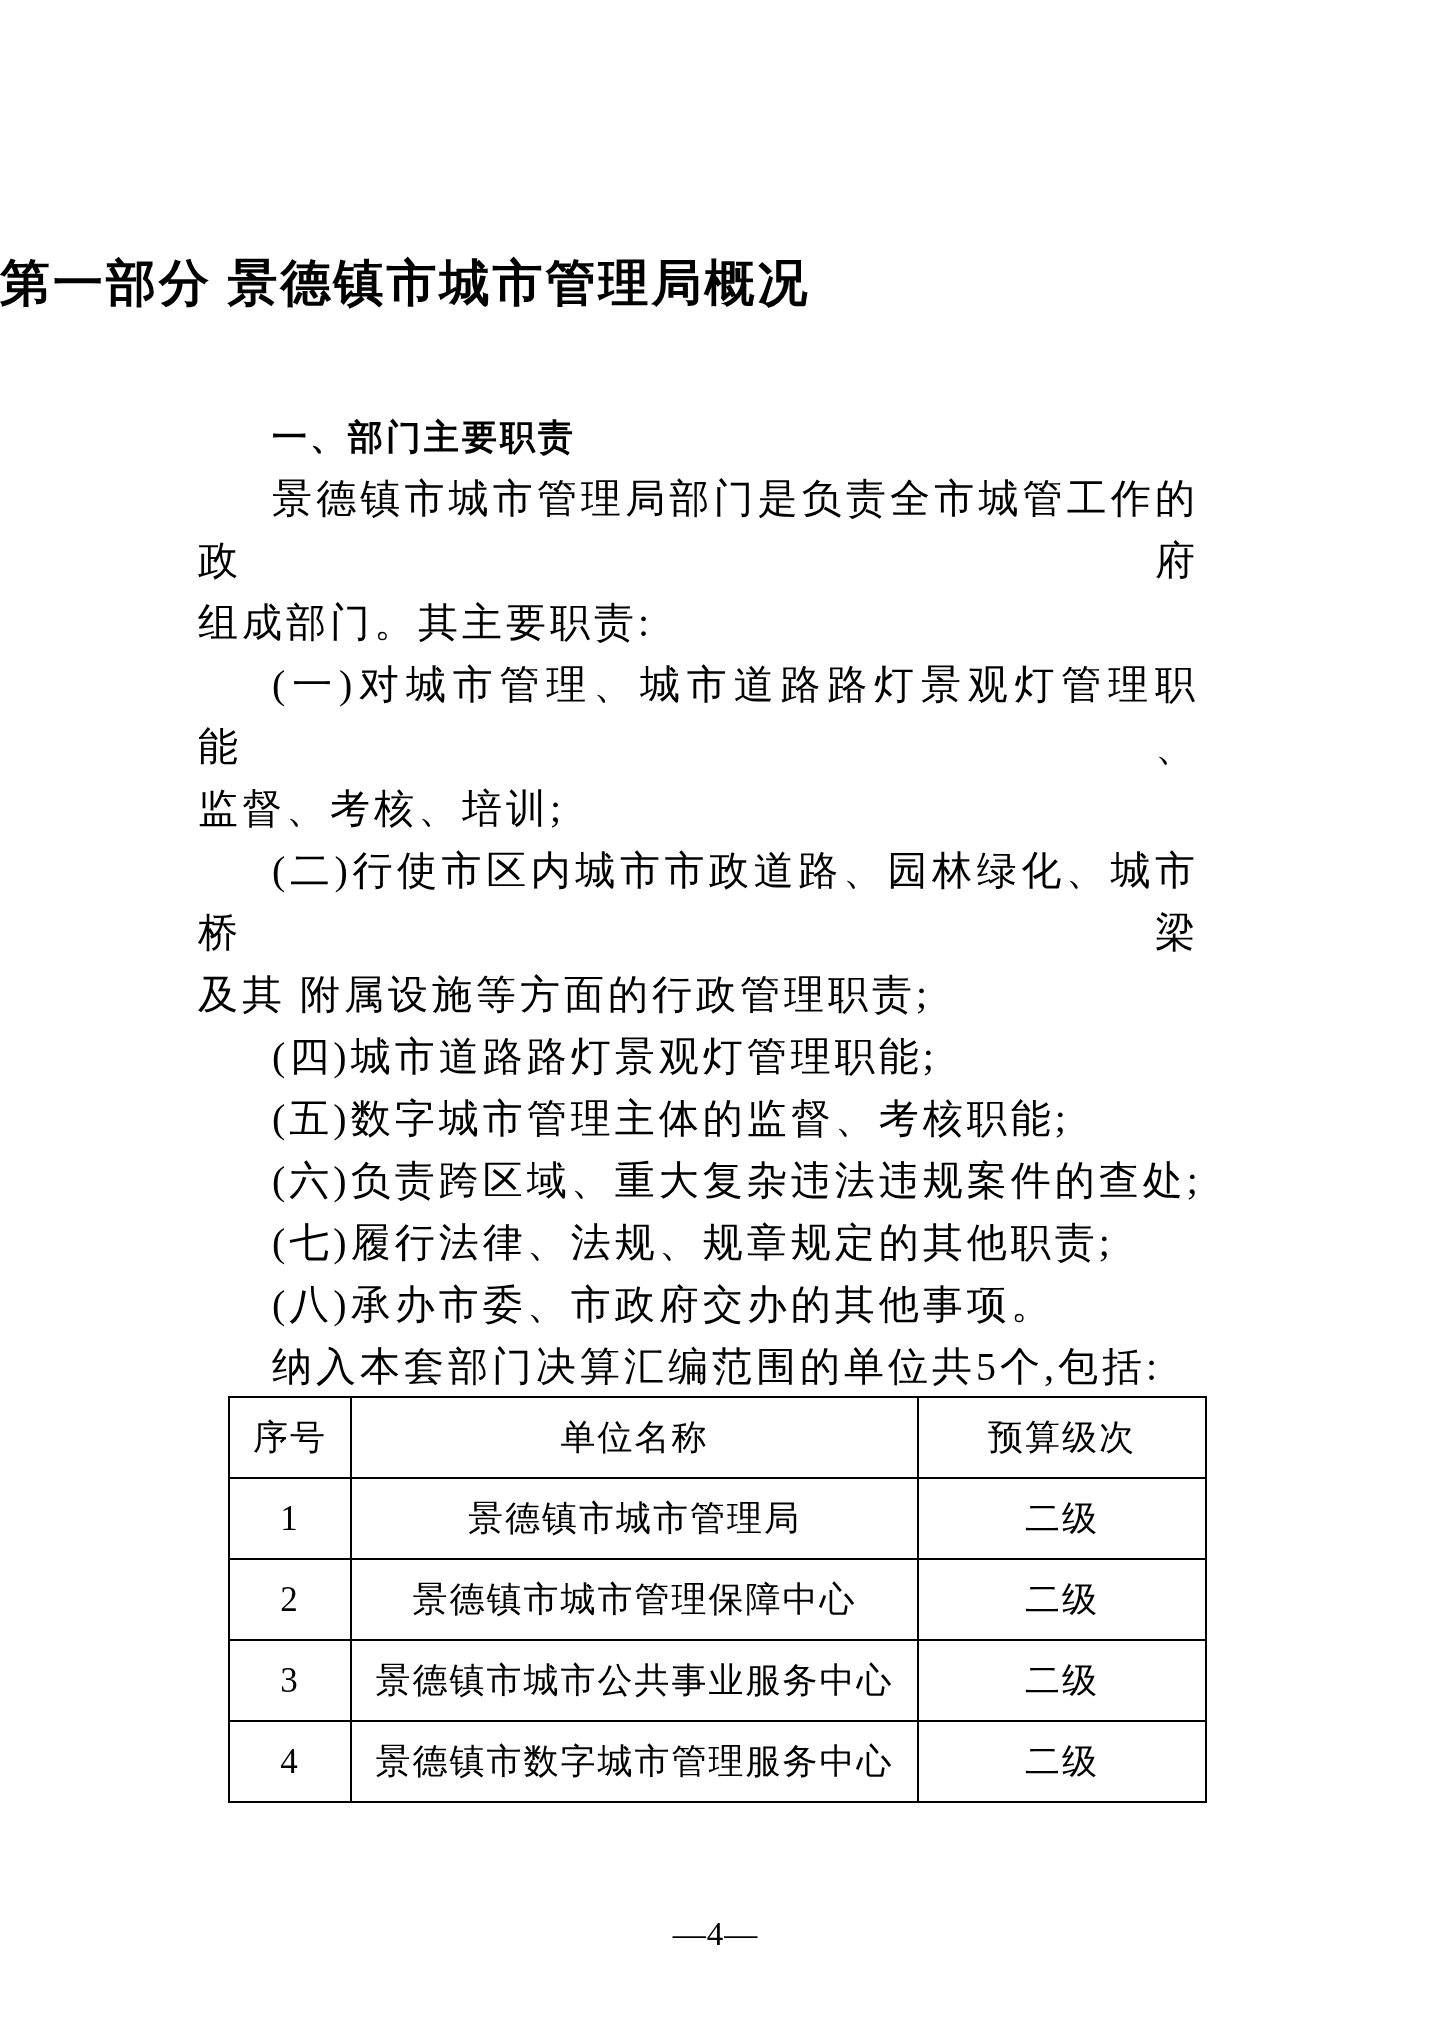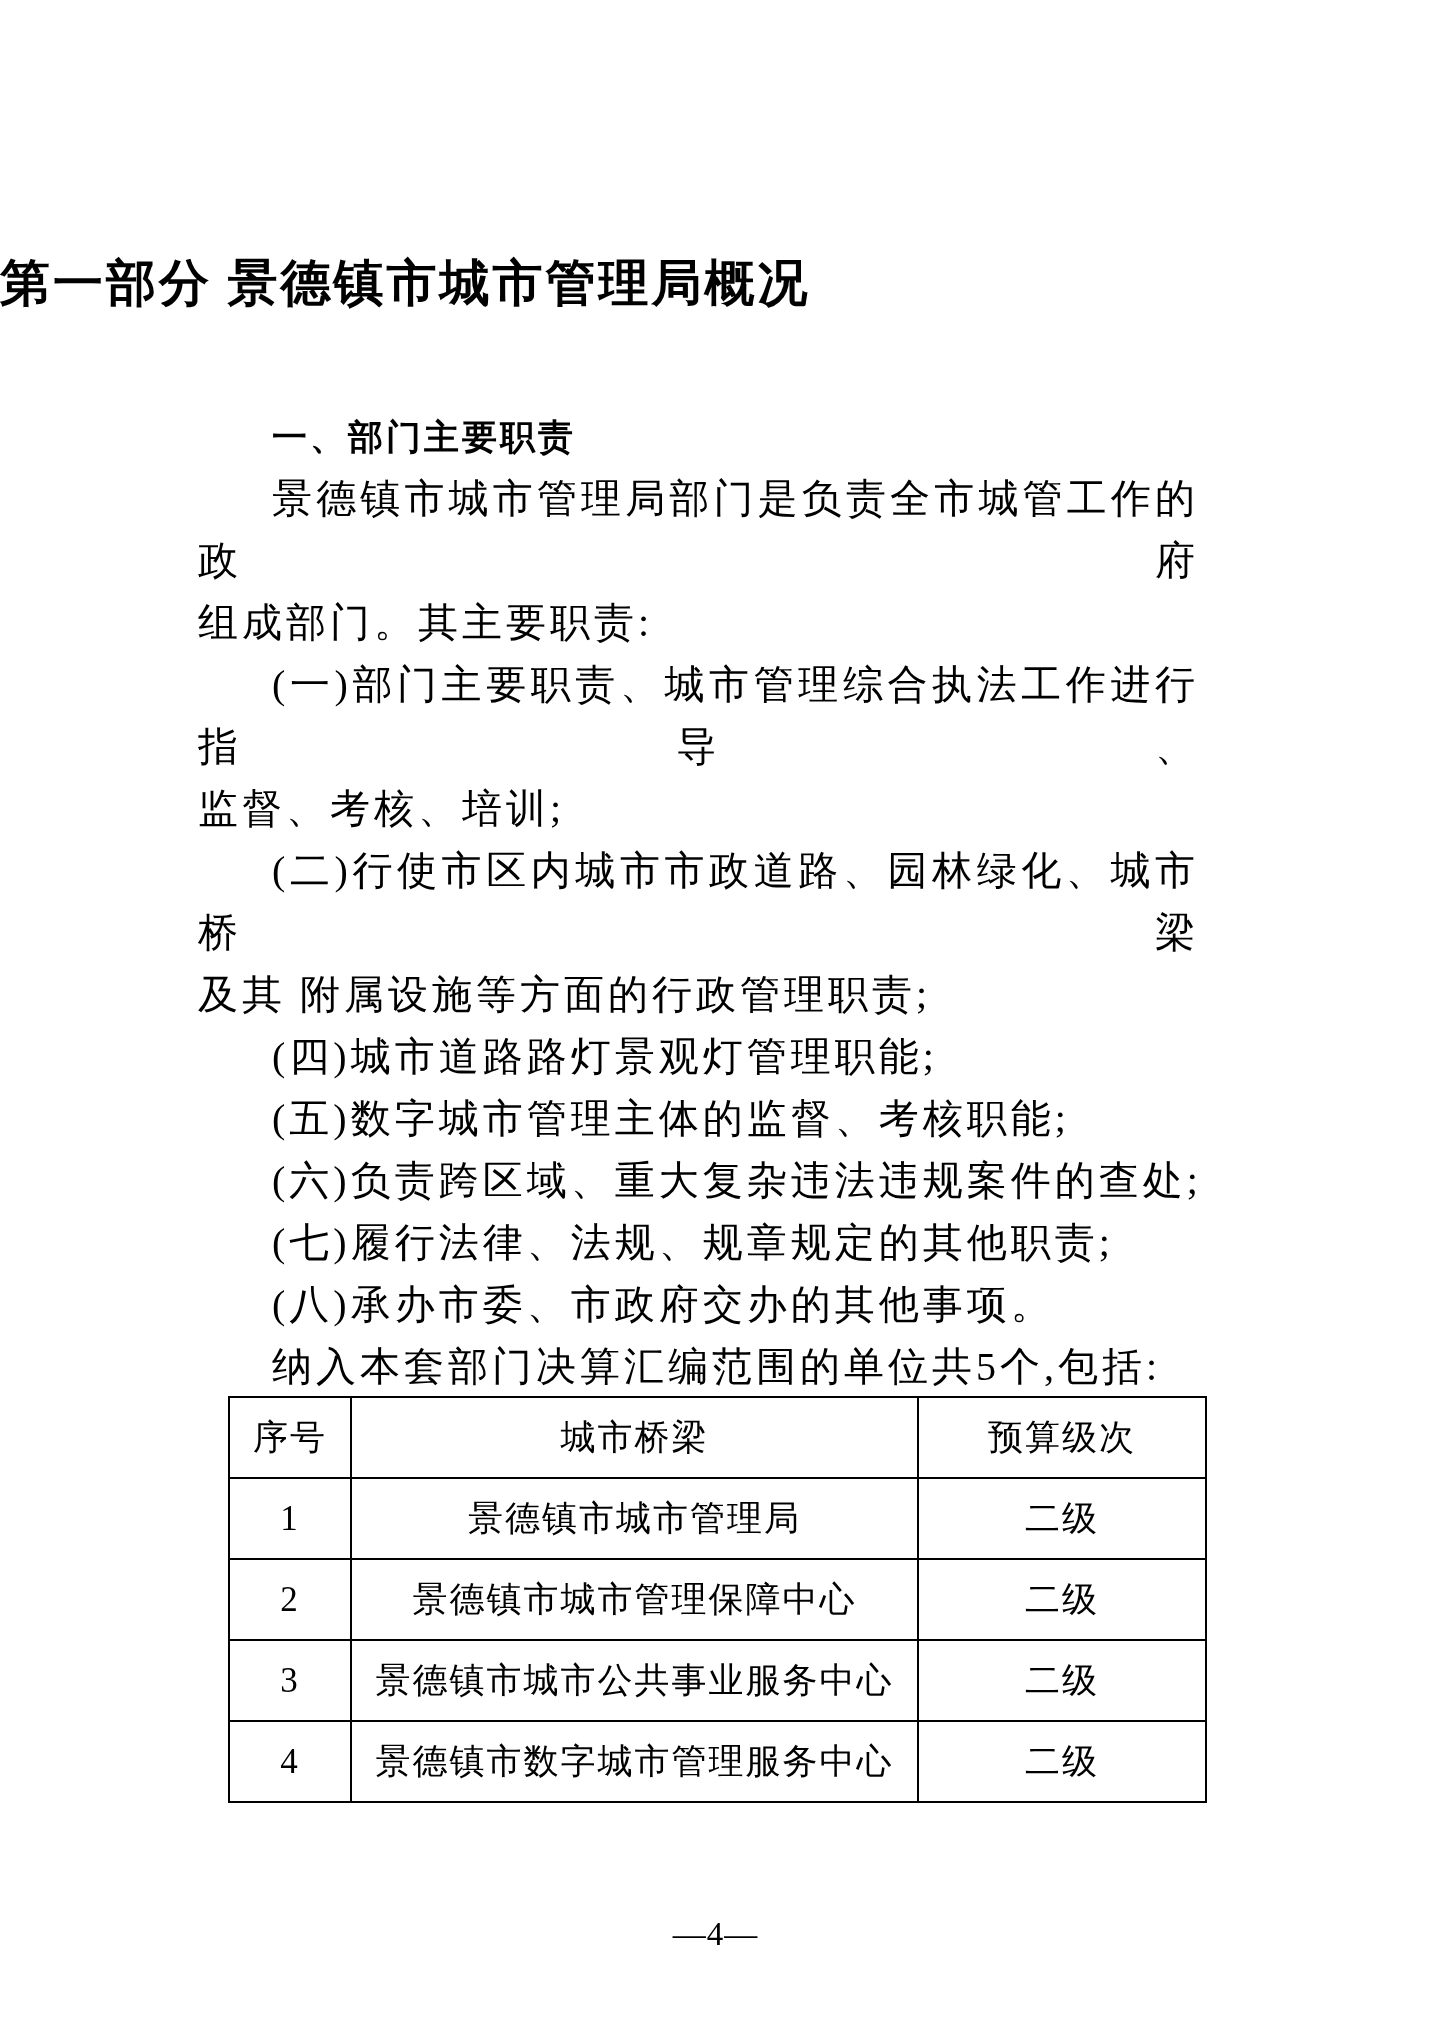--- a/index.html
+++ b/index.html
@@ -88,42 +88,42 @@
 <body>
 
 <div class="page">
 
   <div class="doc-title">第一部分 景德镇市城市管理局概况</div>
 
   <div class="body-block">
     <div class="line heading indent">一、部门主要职责</div>
     <div class="line indent fill">景德镇市城市管理局部门是负责全市城管工作的政府</div>
     <div class="line">组成部门。其主要职责:</div>
-    <div class="line indent fill">(一)部门主要职责、城市管理综合执法工作进行指导、</div>
+    <div class="line indent fill">(一)对城市管理、城市道路路灯景观灯管理职能、</div>
     <div class="line">监督、考核、培训;</div>
     <div class="line indent fill">(二)行使市区内城市市政道路、园林绿化、城市桥梁</div>
     <div class="line">及其 附属设施等方面的行政管理职责;</div>
     <div class="line indent">(四)城市道路路灯景观灯管理职能;</div>
     <div class="line indent">(五)数字城市管理主体的监督、考核职能;</div>
     <div class="line indent">(六)负责跨区域、重大复杂违法违规案件的查处;</div>
     <div class="line indent">(七)履行法律、法规、规章规定的其他职责;</div>
     <div class="line indent">(八)承办市委、市政府交办的其他事项。</div>
     <div class="line indent">纳入本套部门决算汇编范围的单位共5个,包括:</div>
   </div>
 
   <table class="units-table">
     <colgroup>
       <col class="col-index">
       <col class="col-name">
       <col class="col-budget">
     </colgroup>
     <tbody>
       <tr class="hdr">
         <td>序号</td>
-        <td>城市桥梁</td>
+        <td>单位名称</td>
         <td>预算级次</td>
       </tr>
       <tr class="row">
         <td>1</td>
         <td>景德镇市城市管理局</td>
         <td>二级</td>
       </tr>
       <tr class="row">
         <td>2</td>
         <td>景德镇市城市管理保障中心</td>

